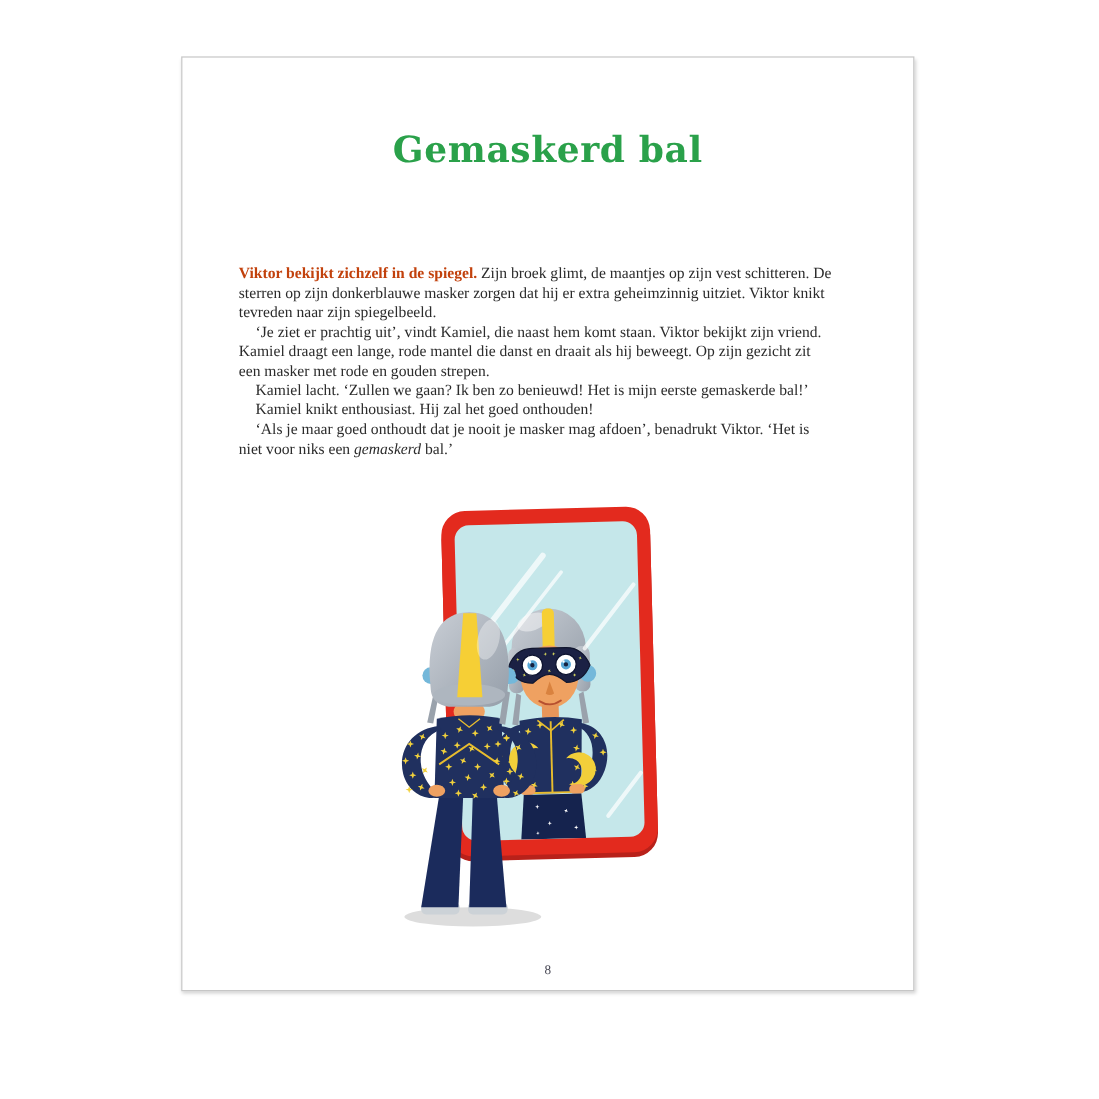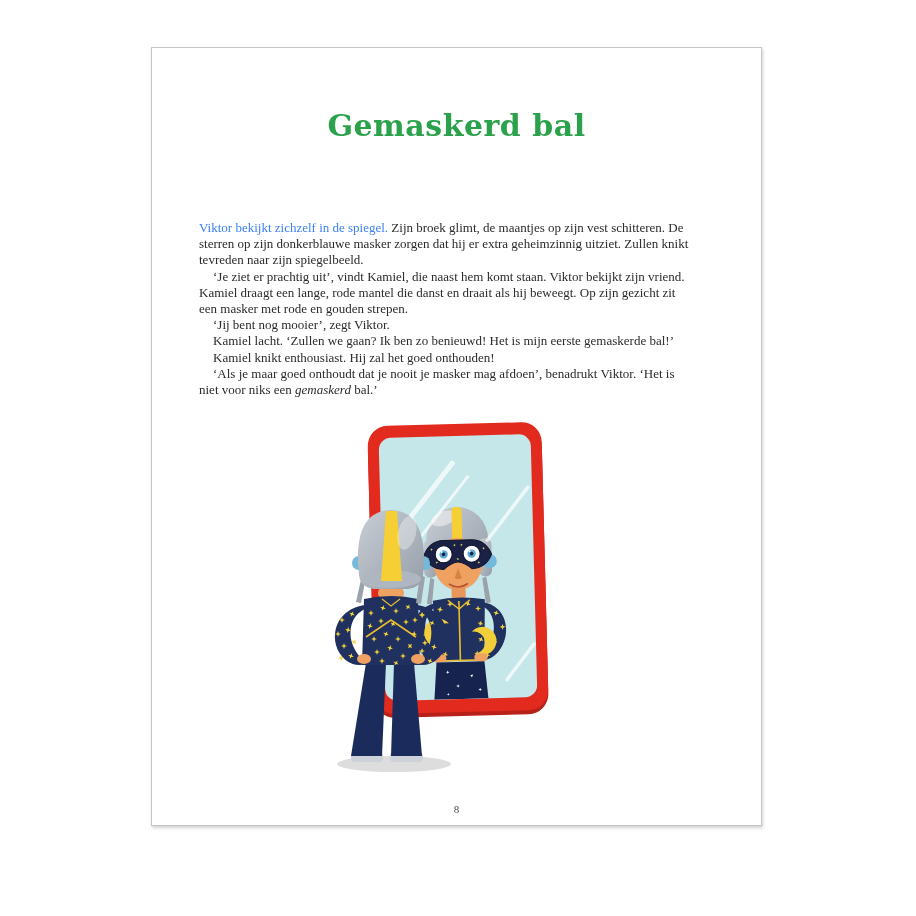--- a/index.html
+++ b/index.html
@@ -41,22 +41,22 @@
     top: 172px;
     width: 494px;
     font-size: 13px;
     line-height: 16.2px;
     color: #2b2b2b;
     text-align: left;
   }
   .story p { margin: 0; }
   .story p.indent { text-indent: 14px; font-family: Liberation Serif, serif; }
   .lead {
-    font-weight: 400;
-    color: #3b82f6;
+    font-weight: 700;
+    color: #c2410c;
   }
   .ital { font-style: italic; }
   .illustration {
     position: absolute;
     left: 166px;
     top: 364px;
     width: 280px;
     height: 372px;
   }
   .page-number {
@@ -70,23 +70,22 @@
   }
 </style>
 </head>
 <body>
 
 <div class="page">
 
   <h1 class="title">Gemaskerd bal</h1>
 
   <div class="story">
-    <p><span class="lead">Viktor bekijkt zichzelf in de spiegel.</span><span> Zijn broek glimt, de maantjes op zijn vest schitteren. De sterren op zijn donkerblauwe masker zorgen dat hij er extra geheimzinnig uitziet. Zullen knikt tevreden naar zijn spiegelbeeld.</span></p>
+    <p><span class="lead">Viktor bekijkt zichzelf in de spiegel.</span><span> Zijn broek glimt, de maantjes op zijn vest schitteren. De sterren op zijn donkerblauwe masker zorgen dat hij er extra geheimzinnig uitziet. Viktor knikt tevreden naar zijn spiegelbeeld.</span></p>
     <p class="indent"><span>‘Je ziet er prachtig uit’, vindt Kamiel, die naast hem komt staan. Viktor bekijkt zijn vriend. Kamiel draagt een lange, rode mantel die danst en draait als hij beweegt. Op zijn gezicht zit een masker met rode en gouden strepen.</span></p>
-    <p class="indent"><span>‘Jij bent nog mooier’, zegt Viktor.</span></p>
     <p class="indent"><span>Kamiel lacht. ‘Zullen we gaan? Ik ben zo benieuwd! Het is mijn eerste gemaskerde bal!’</span></p>
     <p class="indent"><span>Kamiel knikt enthousiast. Hij zal het goed onthouden!</span></p>
     <p class="indent"><span>‘Als je maar goed onthoudt dat je nooit je masker mag afdoen’, benadrukt Viktor. ‘Het is niet voor niks een </span><span class="ital">gemaskerd</span><span> bal.’</span></p>
   </div>
 
   <div class="illustration">
     <svg viewBox="0 0 280 370" width="280" height="372" xmlns="http://www.w3.org/2000/svg">
       <defs>
         <linearGradient id="helm" x1="0" y1="0" x2="1" y2="1">
           <stop offset="0" stop-color="#c9ced5"></stop>

